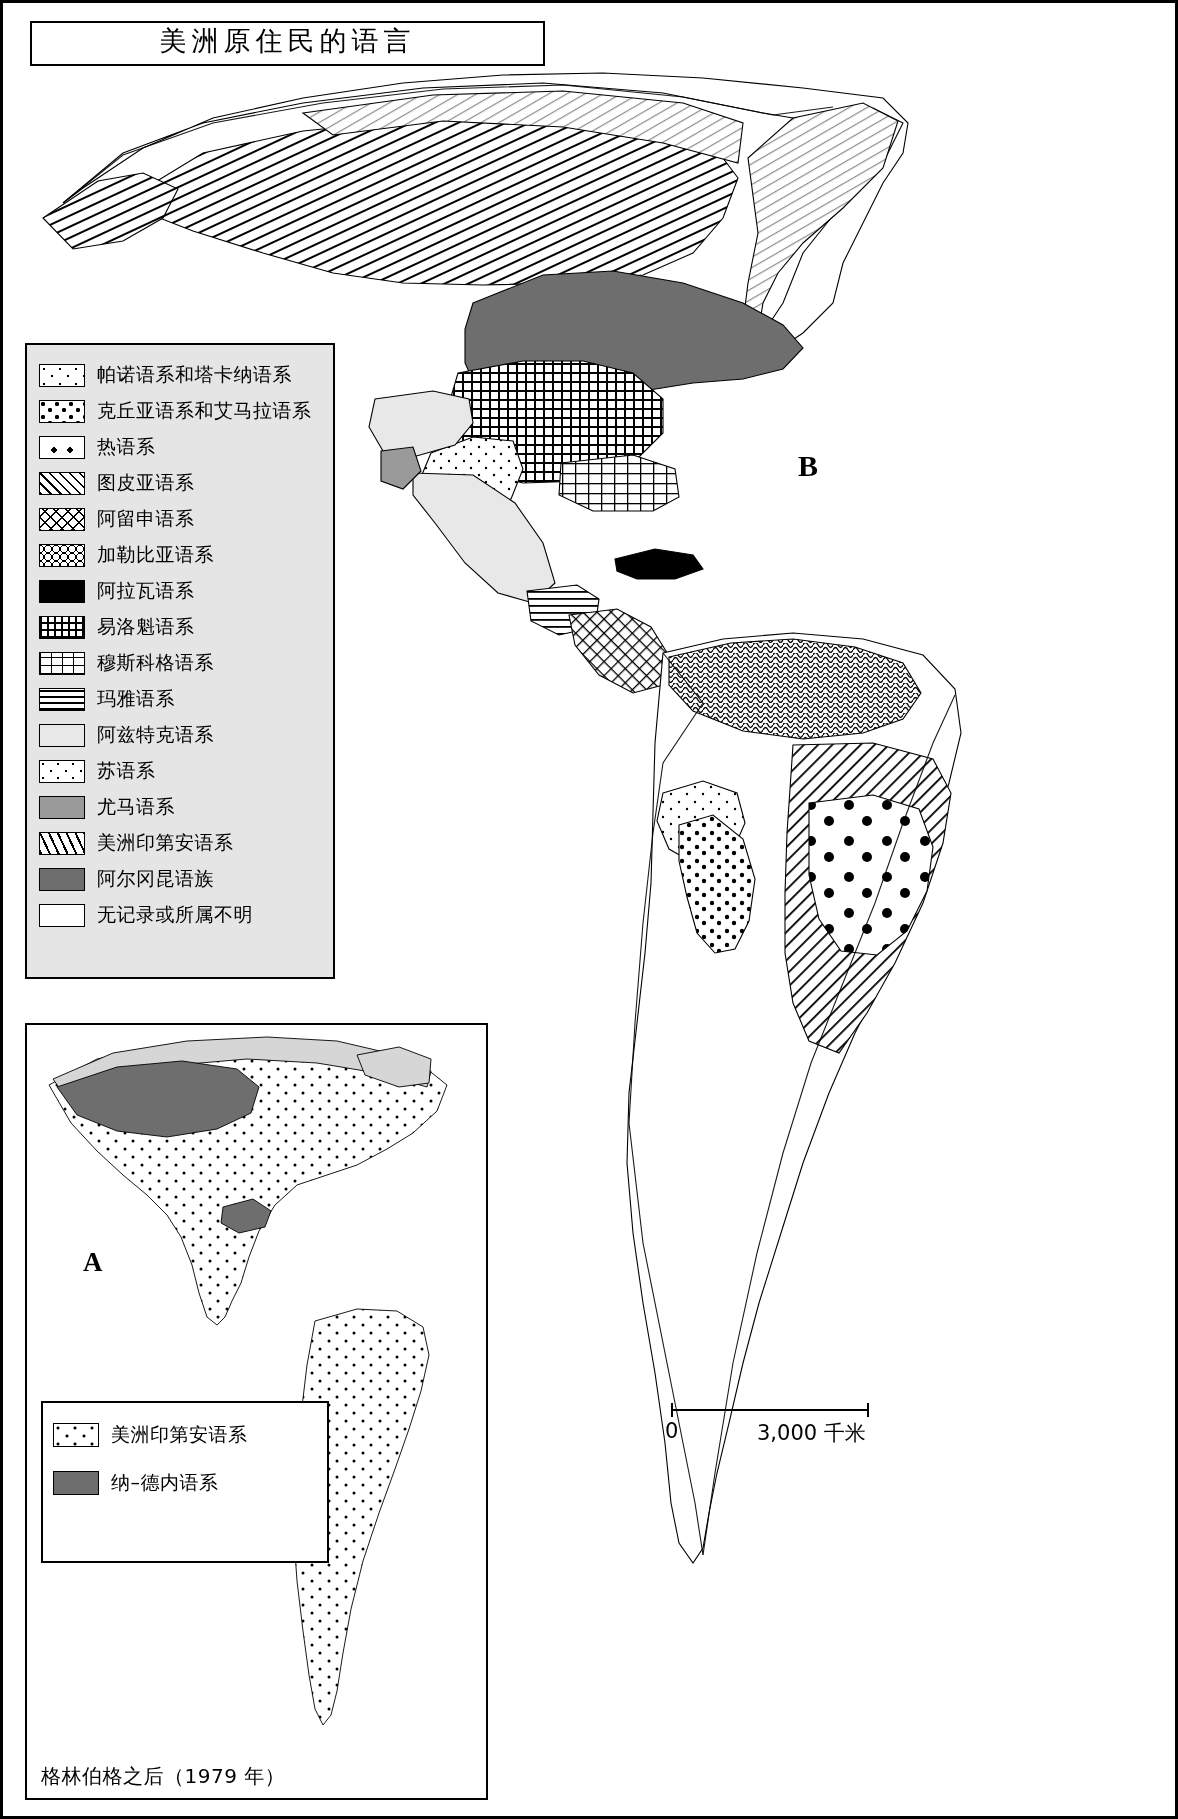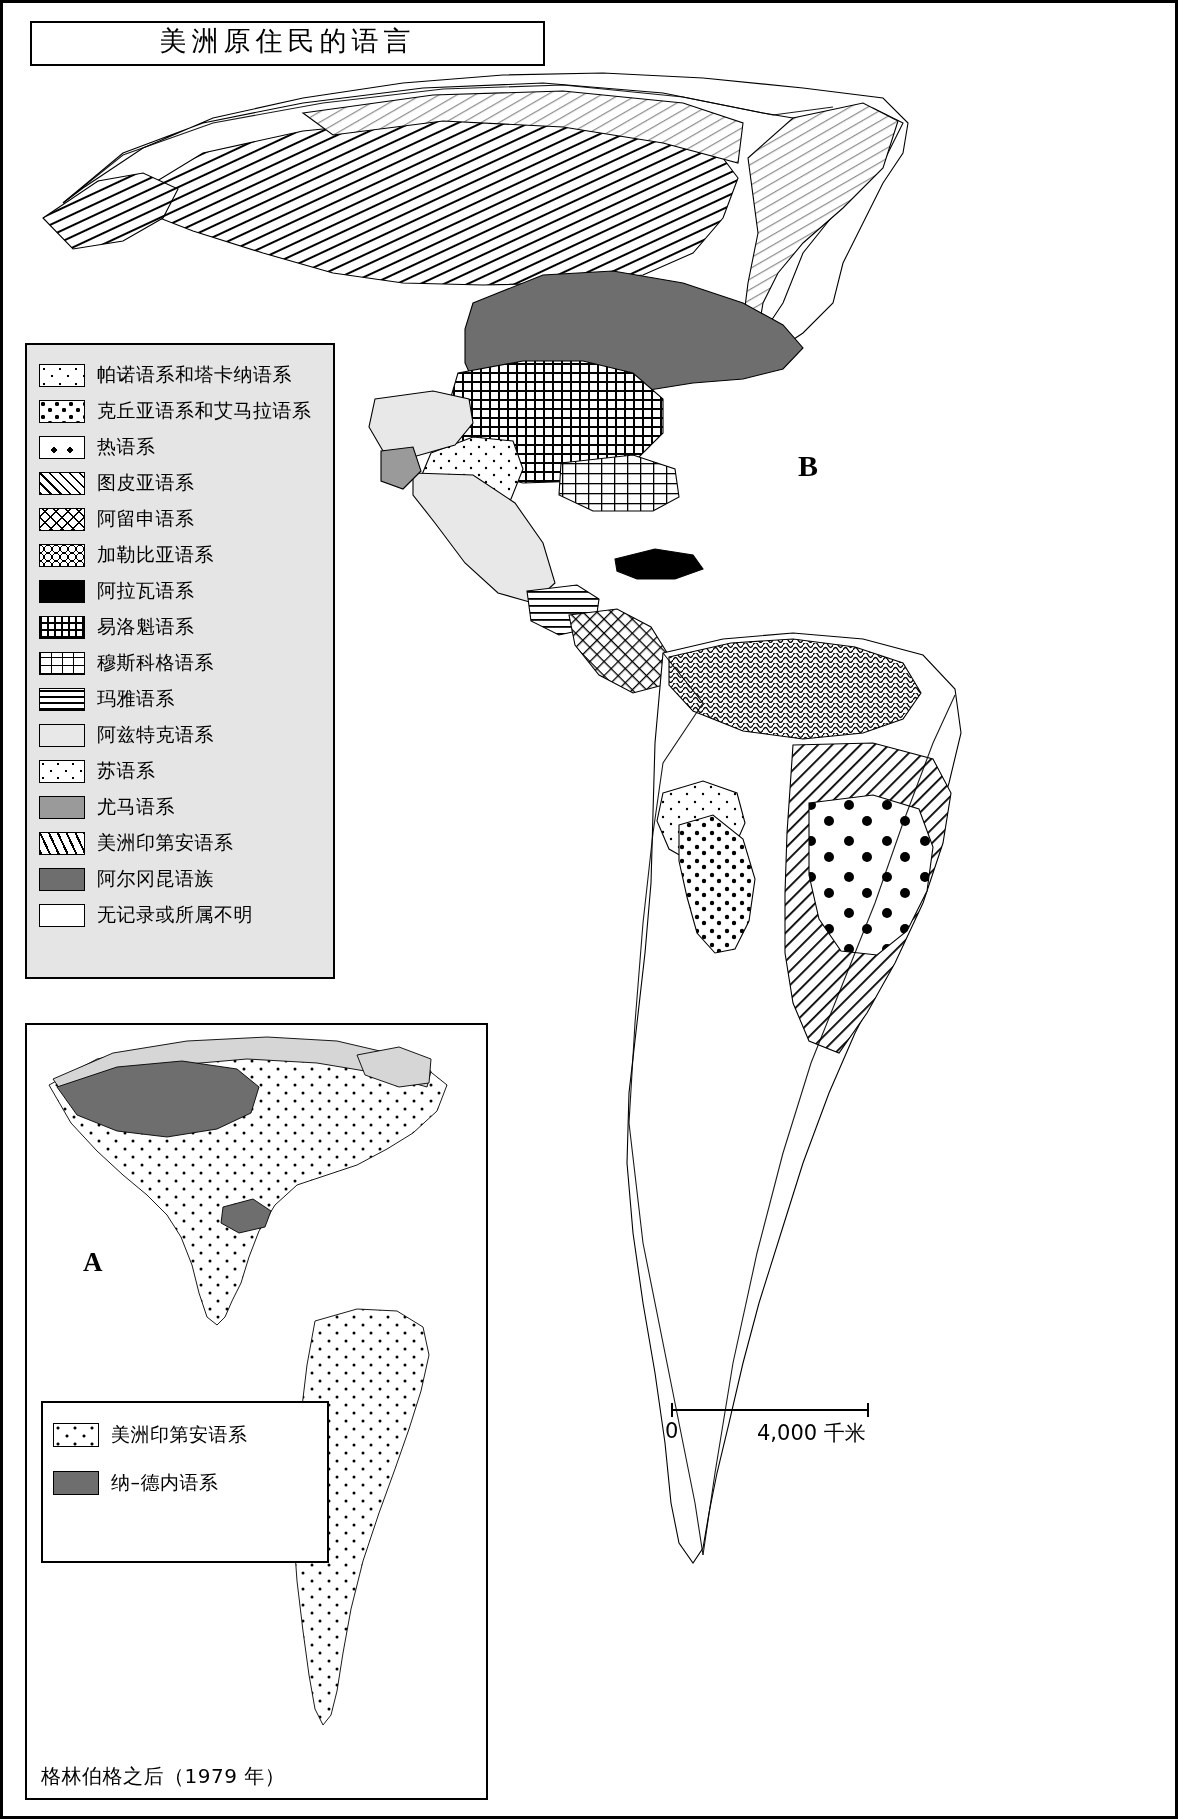--- a/index.html
+++ b/index.html
@@ -527,17 +527,17 @@
   </div>
 
   <div id="scale-bar">
     <div class="bar-line">
       <span class="h"></span>
       <span class="t t0"></span>
       <span class="t t1"></span>
     </div>
     <div class="labels">
       <span class="lab0">0</span>
-      <span class="lab1">4,000 千米</span>
+      <span class="lab1">3,000 千米</span>
     </div>
   </div>
 
 </div>
 
 </body></html>

